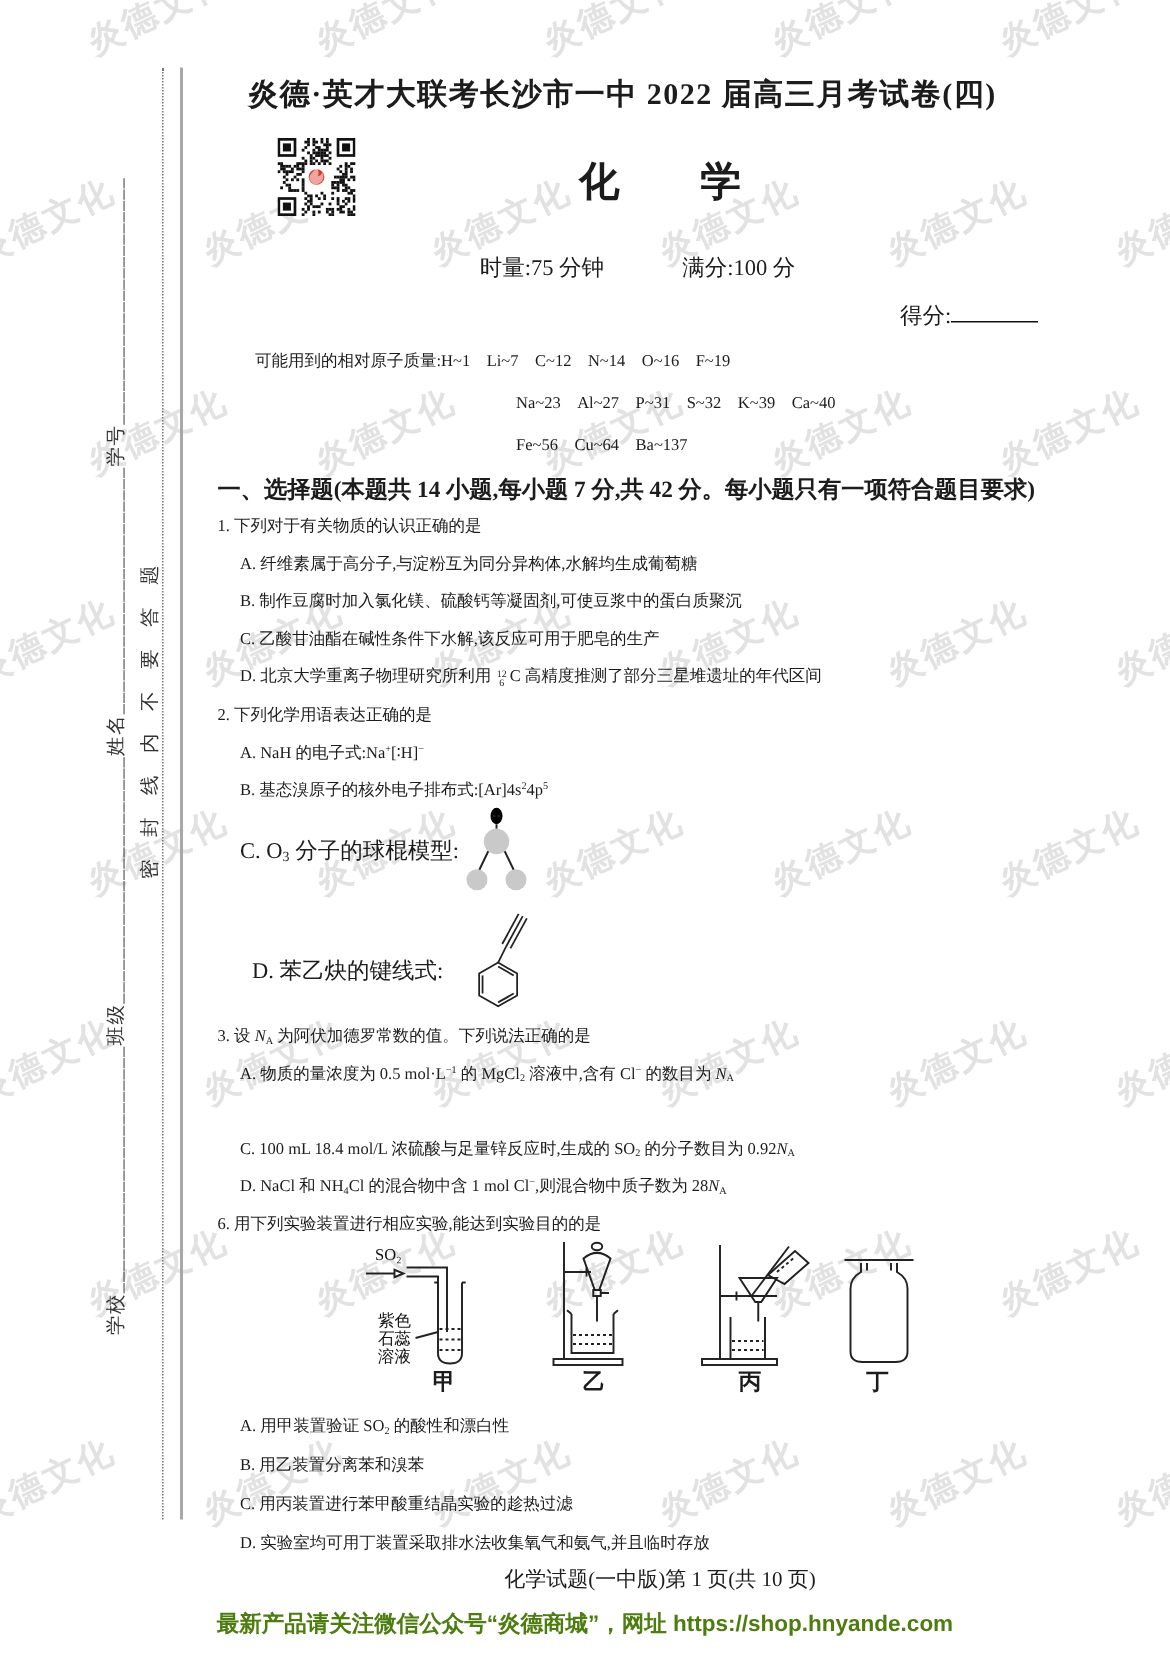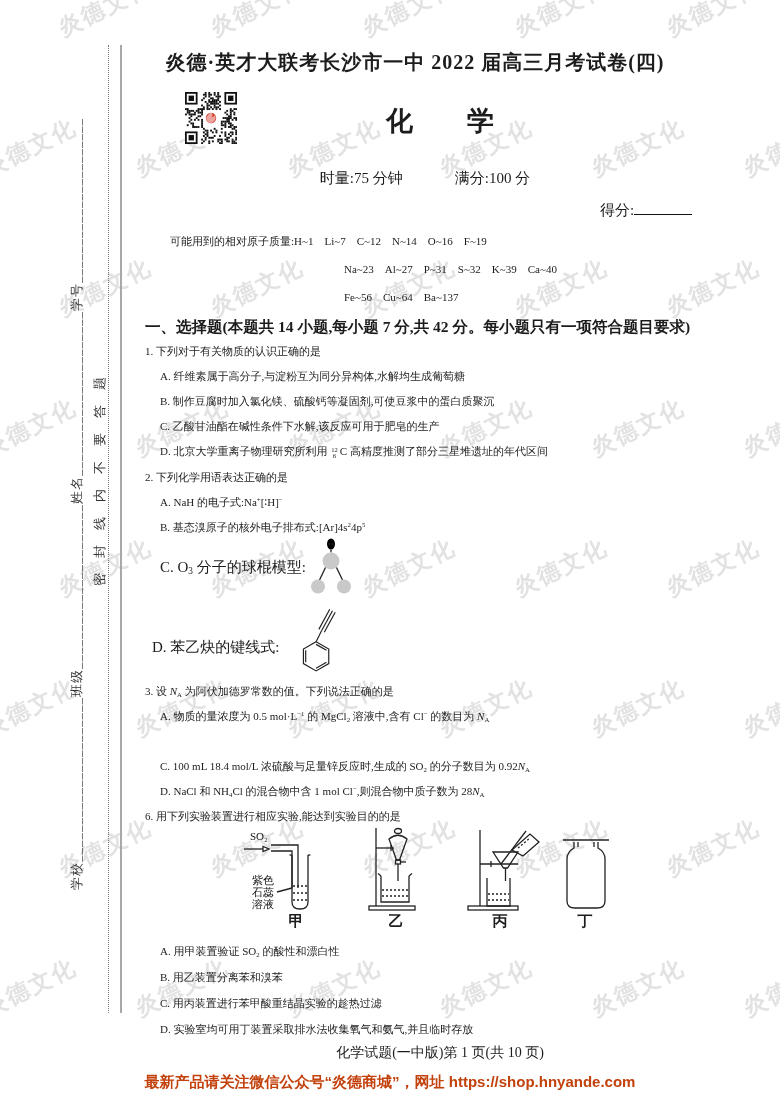--- a/index.html
+++ b/index.html
@@ -28,21 +28,21 @@
   .score .blank{display:inline-block;width:58px;border-bottom:1px solid #111;height:14px;}
   .sec-b{font-family:"Liberation Sans","DejaVu Sans",sans-serif;font-weight:bold;}
   .sec-r{font-weight:bold;}
   .opt-row{position:absolute;display:flex;align-items:center;z-index:2;font-size:15px;
            white-space:nowrap;}
   .figure-caption{position:absolute;z-index:2;width:70px;text-align:center;
                   font-size:15px;font-weight:bold;}
   .footer{position:absolute;left:145px;top:1044px;width:590px;text-align:center;z-index:2;
           font-size:14px;}
   .banner{position:absolute;left:0;top:1073px;width:780px;text-align:center;z-index:2;
-          font-size:15px;font-weight:bold;color:#c2410c;
+          font-size:15px;font-weight:bold;color:#4d7c0f;
           font-family:"Liberation Sans","DejaVu Sans",sans-serif;}
   svg.app{position:absolute;z-index:2;}
   svg.app line,svg.app path,svg.app rect,svg.app ellipse,svg.app polygon{
     stroke:#222;stroke-width:1.3;fill:none;}
   svg.app text{stroke:none;fill:#111;}
   svg.inlinefig line,svg.inlinefig path{stroke:#222;stroke-width:1.3;fill:none;}
 </style>
 </head>
 <body>
 
@@ -367,21 +367,21 @@
       <circle cx="22.6" cy="8" r=".9" fill="#222" stroke="none"></circle>
       <line x1="21" y1="13.5" x2="21" y2="16.5"></line>
       <circle cx="21" cy="25" r="8.5" fill="#c9c9c9"></circle>
       <line x1="15.5" y1="31.5" x2="9.5" y2="44"></line>
       <line x1="26.5" y1="31.5" x2="32.5" y2="44"></line>
       <circle cx="8" cy="50.5" r="7" fill="#c9c9c9"></circle>
       <circle cx="34" cy="50.5" r="7" fill="#c9c9c9"></circle>
     </svg>
   </div>
 
-  <div class="opt-row" style="left:152px;top:598px;height:82px;gap:10px;">
+  <div class="opt-row" style="left:168px;top:598px;height:82px;gap:10px;">
     <span style="margin-top:16px;">D. 苯乙炔的键线式:</span>
     <svg class="inlinefig" width="46" height="82" viewBox="0 0 46 90" style="margin-left:4px;">
       <path d="M22,48 L35.9,56 L35.9,72 L22,80 L8.1,72 L8.1,56 Z"></path>
       <line x1="22" y1="50.9" x2="33.4" y2="57.4"></line>
       <line x1="33.4" y1="70.6" x2="22" y2="77.1"></line>
       <line x1="10.6" y1="70.6" x2="10.6" y2="57.4"></line>
       <line x1="22" y1="48" x2="28" y2="36"></line>
       <line x1="28" y1="36" x2="40" y2="14"></line>
       <line x1="25" y1="34.4" x2="37" y2="12.4"></line>
       <line x1="31" y1="37.6" x2="43" y2="15.6"></line>

